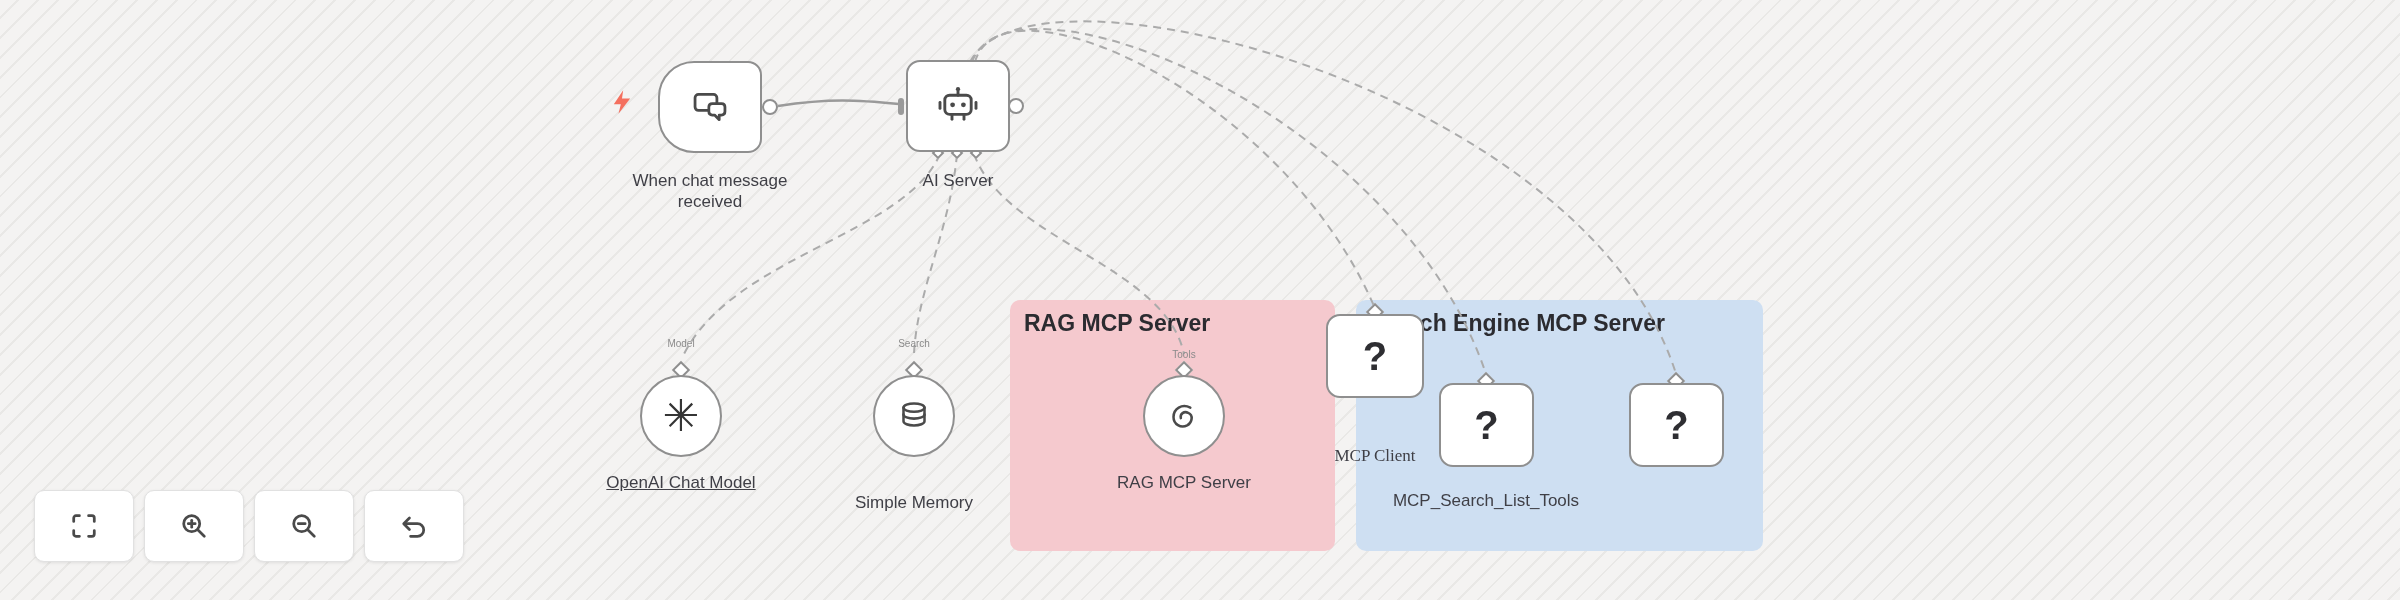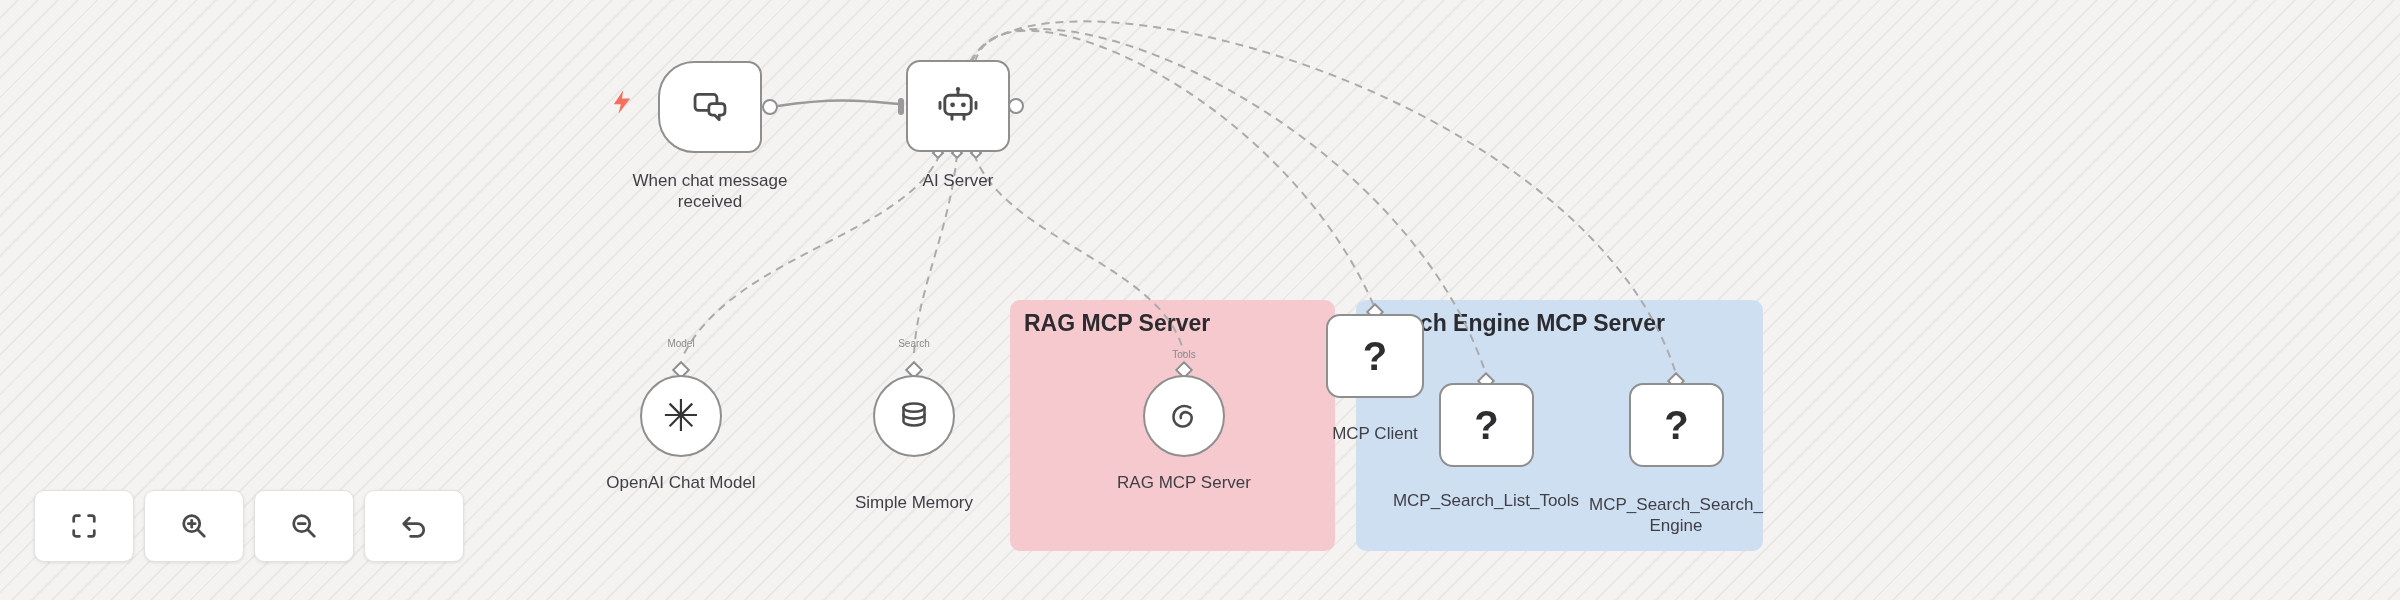--- a/index.html
+++ b/index.html
@@ -100,21 +100,21 @@
   <div class="diamond sm" style="left:938px;top:153px;"></div>
   <div class="diamond sm" style="left:957px;top:153px;"></div>
   <div class="diamond sm" style="left:976px;top:153px;"></div>
   <div class="lbl" style="left:958px;top:170px;width:160px;">AI Server</div>
 
   <div class="lbl port-lbl" style="left:681px;top:338px;width:120px;">Model</div>
   <div class="diamond" style="left:681px;top:370px;"></div>
   <div class="node circle-node" style="left:640px;top:375px;">
     <span class="openai-glyph">✳</span>
   </div>
-  <div class="lbl" style="left:681px;top:472px;width:220px;white-space:nowrap;">OpenAI Chat Model</div>
+  <div class="lbl" style="left:681px;top:472px;width:220px;white-space:nowrap;text-decoration:underline;">OpenAI Chat Model</div>
 
   <div class="lbl port-lbl" style="left:914px;top:338px;width:120px;">Search</div>
   <div class="diamond" style="left:914px;top:370px;"></div>
   <div class="node circle-node" style="left:873px;top:375px;">
     <svg class="icon" width="42" height="42" viewBox="0 0 40 40">
       <ellipse cx="20" cy="12" rx="10" ry="4"></ellipse>
       <path d="M10 12 v13 c0 2.2 4.5 4 10 4 s10 -1.8 10 -4 v-13"></path>
       <path d="M10 18.5 c0 2.2 4.5 4 10 4 s10 -1.8 10 -4"></path>
     </svg>
   </div>
@@ -126,33 +126,32 @@
     <svg class="icon" width="42" height="42" viewBox="0 0 40 40">
       <path d="M26 12 C18 8 10 13 10 21 C10 28 17 32 23 29 C28 26 29 19 24 17 C20 15 16 18 17 22"></path>
     </svg>
   </div>
   <div class="lbl" style="left:1184px;top:472px;width:220px;white-space:nowrap;">RAG MCP Server</div>
 
   <div class="diamond" style="left:1375px;top:312px;"></div>
   <div class="node" style="left:1326px;top:314px;width:98px;height:84px;">
     <span class="qglyph">?</span>
   </div>
-  <div class="lbl" style="left:1375px;top:423px;width:160px;white-space:nowrap;">MCP Client</div>
+  <div class="lbl" style="left:1375px;top:445px;width:160px;white-space:nowrap;font-family:Liberation Serif, serif;">MCP Client</div>
 
   <div class="diamond" style="left:1486px;top:381px;"></div>
   <div class="node" style="left:1439px;top:383px;width:95px;height:84px;">
     <span class="qglyph">?</span>
   </div>
   <div class="lbl" style="left:1486px;top:490px;width:230px;white-space:nowrap;">MCP_Search_List_Tools</div>
 
   <div class="diamond" style="left:1676px;top:381px;"></div>
   <div class="node" style="left:1629px;top:383px;width:95px;height:84px;">
     <span class="qglyph">?</span>
   </div>
-  <div class="lbl" style="left:1676px;top:494px;width:182px;overflow-wrap:anywhere;">MCP_Search_Search_Engine</div>
 
   <div class="toolbar-btn" style="left:34px;top:490px;">
     <svg class="icon" width="32" height="32" viewBox="0 0 28 28">
       <path d="M5 10 V7 a2 2 0 0 1 2 -2 h3"></path>
       <path d="M18 5 h3 a2 2 0 0 1 2 2 v3"></path>
       <path d="M23 18 v3 a2 2 0 0 1 -2 2 h-3"></path>
       <path d="M10 23 H7 a2 2 0 0 1 -2 -2 v-3"></path>
     </svg>
   </div>
   <div class="toolbar-btn" style="left:144px;top:490px;">

